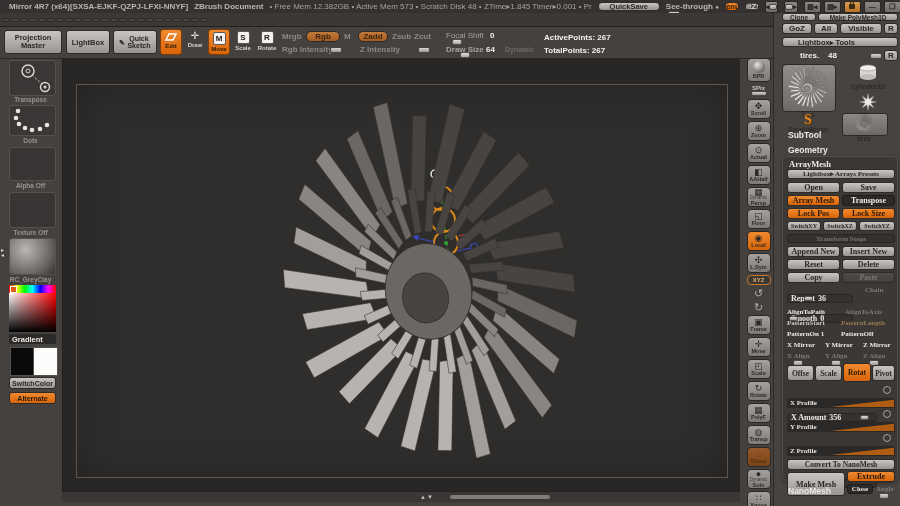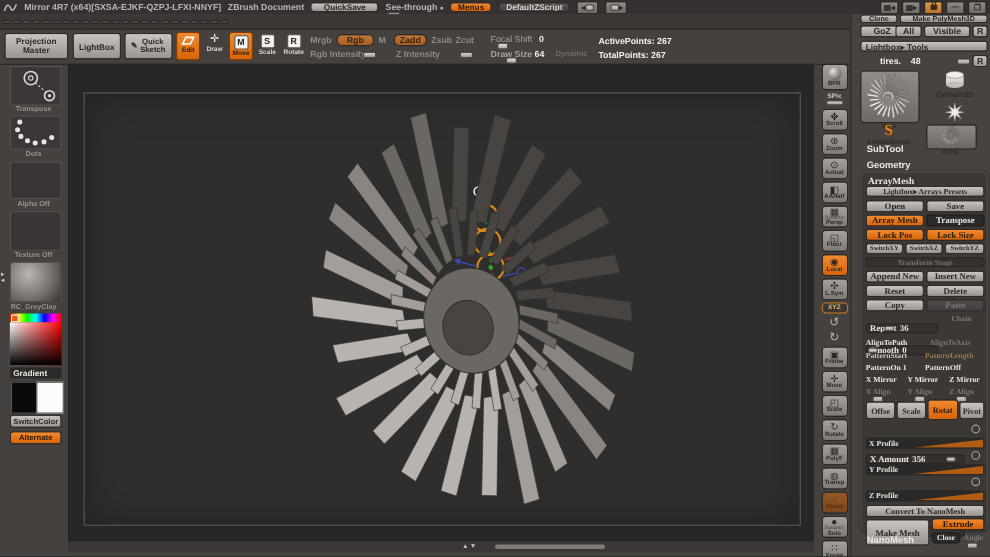--- a/index.html
+++ b/index.html
@@ -85,20 +85,21 @@
 <body>
 
 <div id="app">
 
   <div id="titlebar" class="abs">
     <svg width="13" height="10">
         <path d="M1 8 C3 1 5 2 7 6 C9 10 11 3 12 2" stroke="#b8b4b0" stroke-width="1.4" fill="none"></path>
       </svg>
     <span class="nowrap">Mirror 4R7 (x64)[SXSA-EJKF-QZPJ-LFXI-NNYF]</span>
     <span class="nowrap">ZBrush Document</span>
+    <span class="nowrap" style="color:#a5a19d;font-weight:normal;">• Free Mem 12.382GB  • Active Mem 573  • Scratch Disk 48  • ZTime▸1.845  Timer▸0.001  • Pr</span>
     <span class="btn tbtn" style="min-width:62px;">QuickSave</span>
     <span class="nowrap" style="position:relative;">
       <span>See-through</span>
       <span style="font-size:6px;">●</span>
       <span class="dash" style="position:absolute;left:2px;top:9px;"></span>
     </span>
     <span class="btn orange tbtn">Menus</span>
     <span class="btn dark tbtn">DefaultZScript</span>
     <span class="winbtn" style="width:18px;">
         <span>◂</span>
@@ -415,25 +416,25 @@
         </div><div class="sbtn">
           <span class="g">∷</span>
 
           <span class="l">Xpose</span>
         </div></div>
   </div>
 
   <div id="rpanel" class="abs">
     <div class="abs btn" style="left:8px;top:0px;width:34px;height:8px;font-size:6.5px;">Clone</div>
     <div class="abs btn" style="left:44px;top:0px;width:80px;height:8px;font-size:6.5px;">Make PolyMesh3D</div>
-    <div class="abs btn" style="left:8px;top:10px;width:40px;height:11px;">GoZ</div>
+    <div class="abs btn" style="left:8px;top:10px;width:30px;height:11px;">GoZ</div>
     <div class="abs btn" style="left:40px;top:10px;width:24px;height:11px;">All</div>
     <div class="abs btn" style="left:66px;top:10px;width:42px;height:11px;">Visible</div>
     <div class="abs btn" style="left:110px;top:10px;width:14px;height:11px;">R</div>
-    <div class="abs btn" style="left:8px;top:24px;width:116px;height:10px;font-size:7.5px;justify-content:flex-start;padding-left:4px;">Lightbox▸ Tools</div>
+    <div class="abs btn" style="left:8px;top:24px;width:116px;height:10px;font-size:7.5px;justify-content:flex-start;padding-left:15px;">Lightbox▸ Tools</div>
     <span class="abs b" style="left:12px;top:38px;color:#f2efec;">tires.</span>
     <span class="abs b" style="left:40px;top:38px;color:#f2efec;">48</span>
     <span class="abs dash" style="left:96px;top:40px;"></span>
     <div class="abs btn" style="left:110px;top:37px;width:14px;height:11px;">R</div>
 
     <div class="abs" style="left:8px;top:51px;width:52px;height:46px;background:linear-gradient(#918d89,#6e6a66);border:1px solid #2b2927;border-radius:4px;">
       <svg id="thumb-svg" width="50" height="44">
           <g transform="translate(25,22) rotate(-10) scale(0.95,1)">
             <polygon points="9.2,-0.2 9.1,1.7 19.3,5.1 19.7,3.2" fill="#8e8a85" stroke="#6e6a66" stroke-width="0.6"></polygon>
             <polygon points="9.0,2.2 8.3,4.0 17.7,10.2 18.6,8.3" fill="#b2aea9" stroke="#6e6a66" stroke-width="0.6"></polygon>

